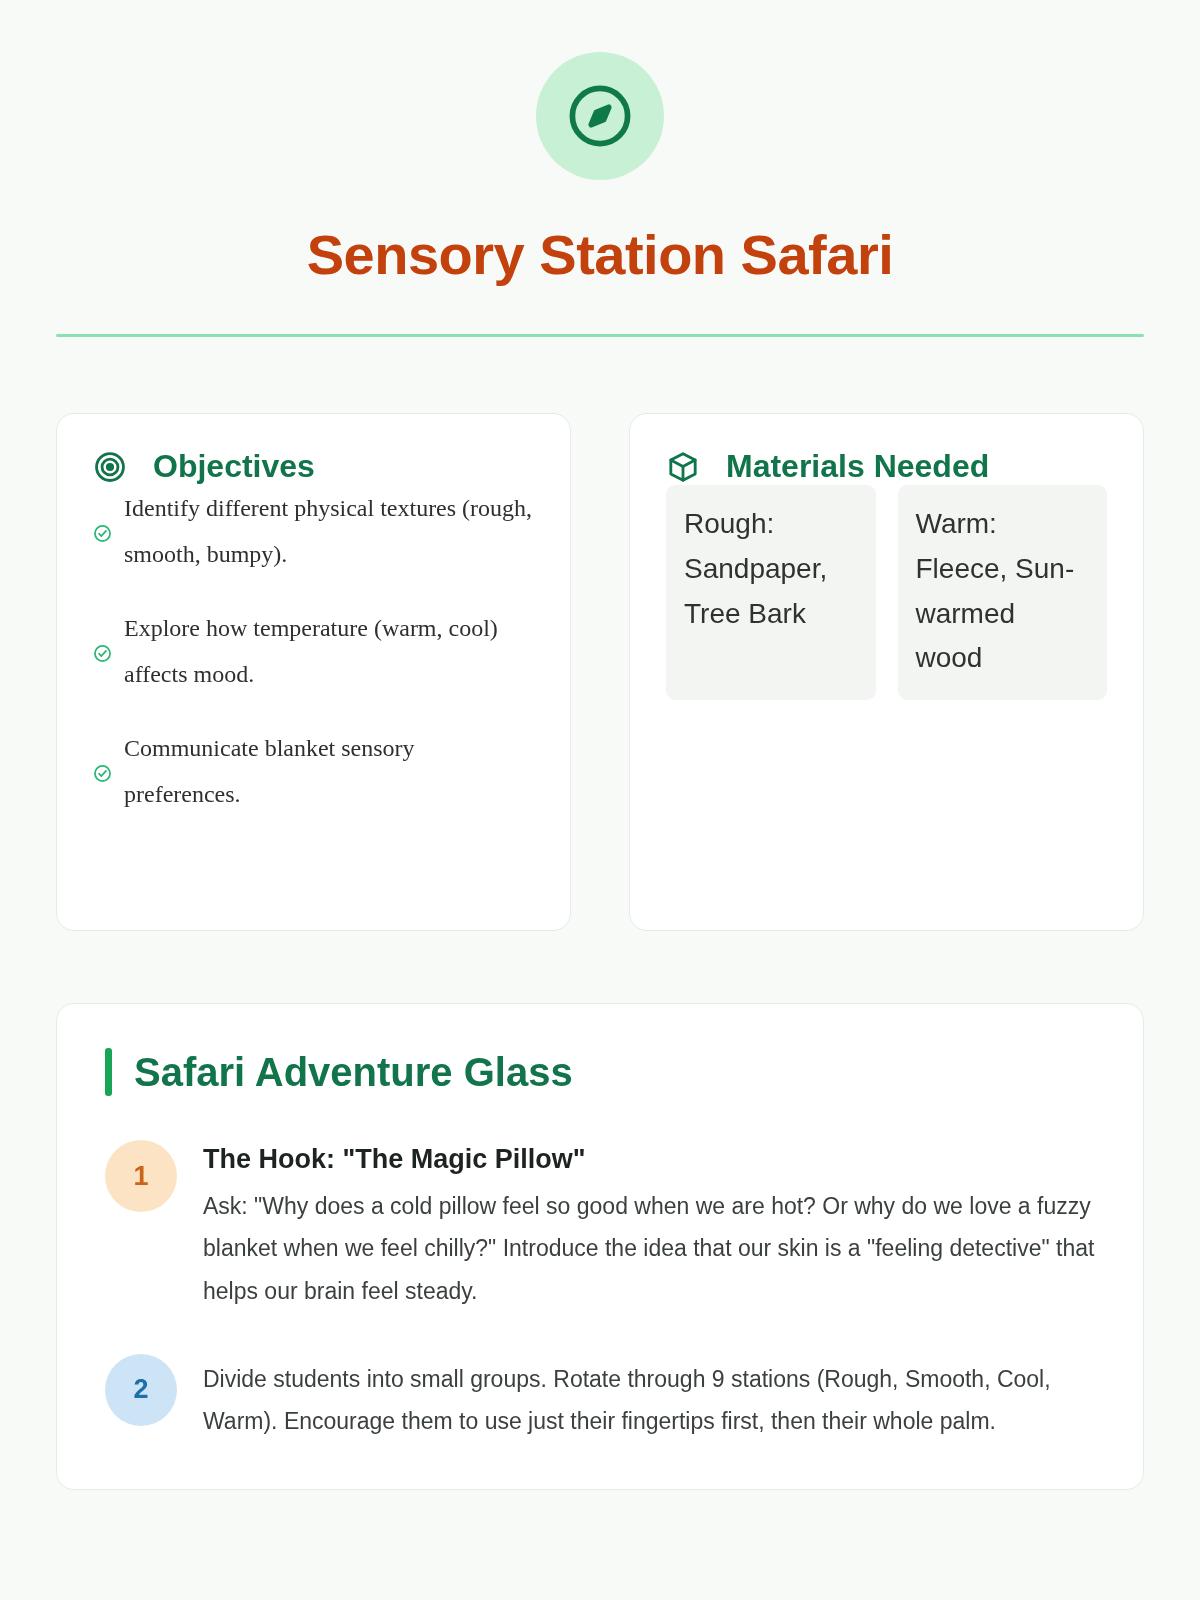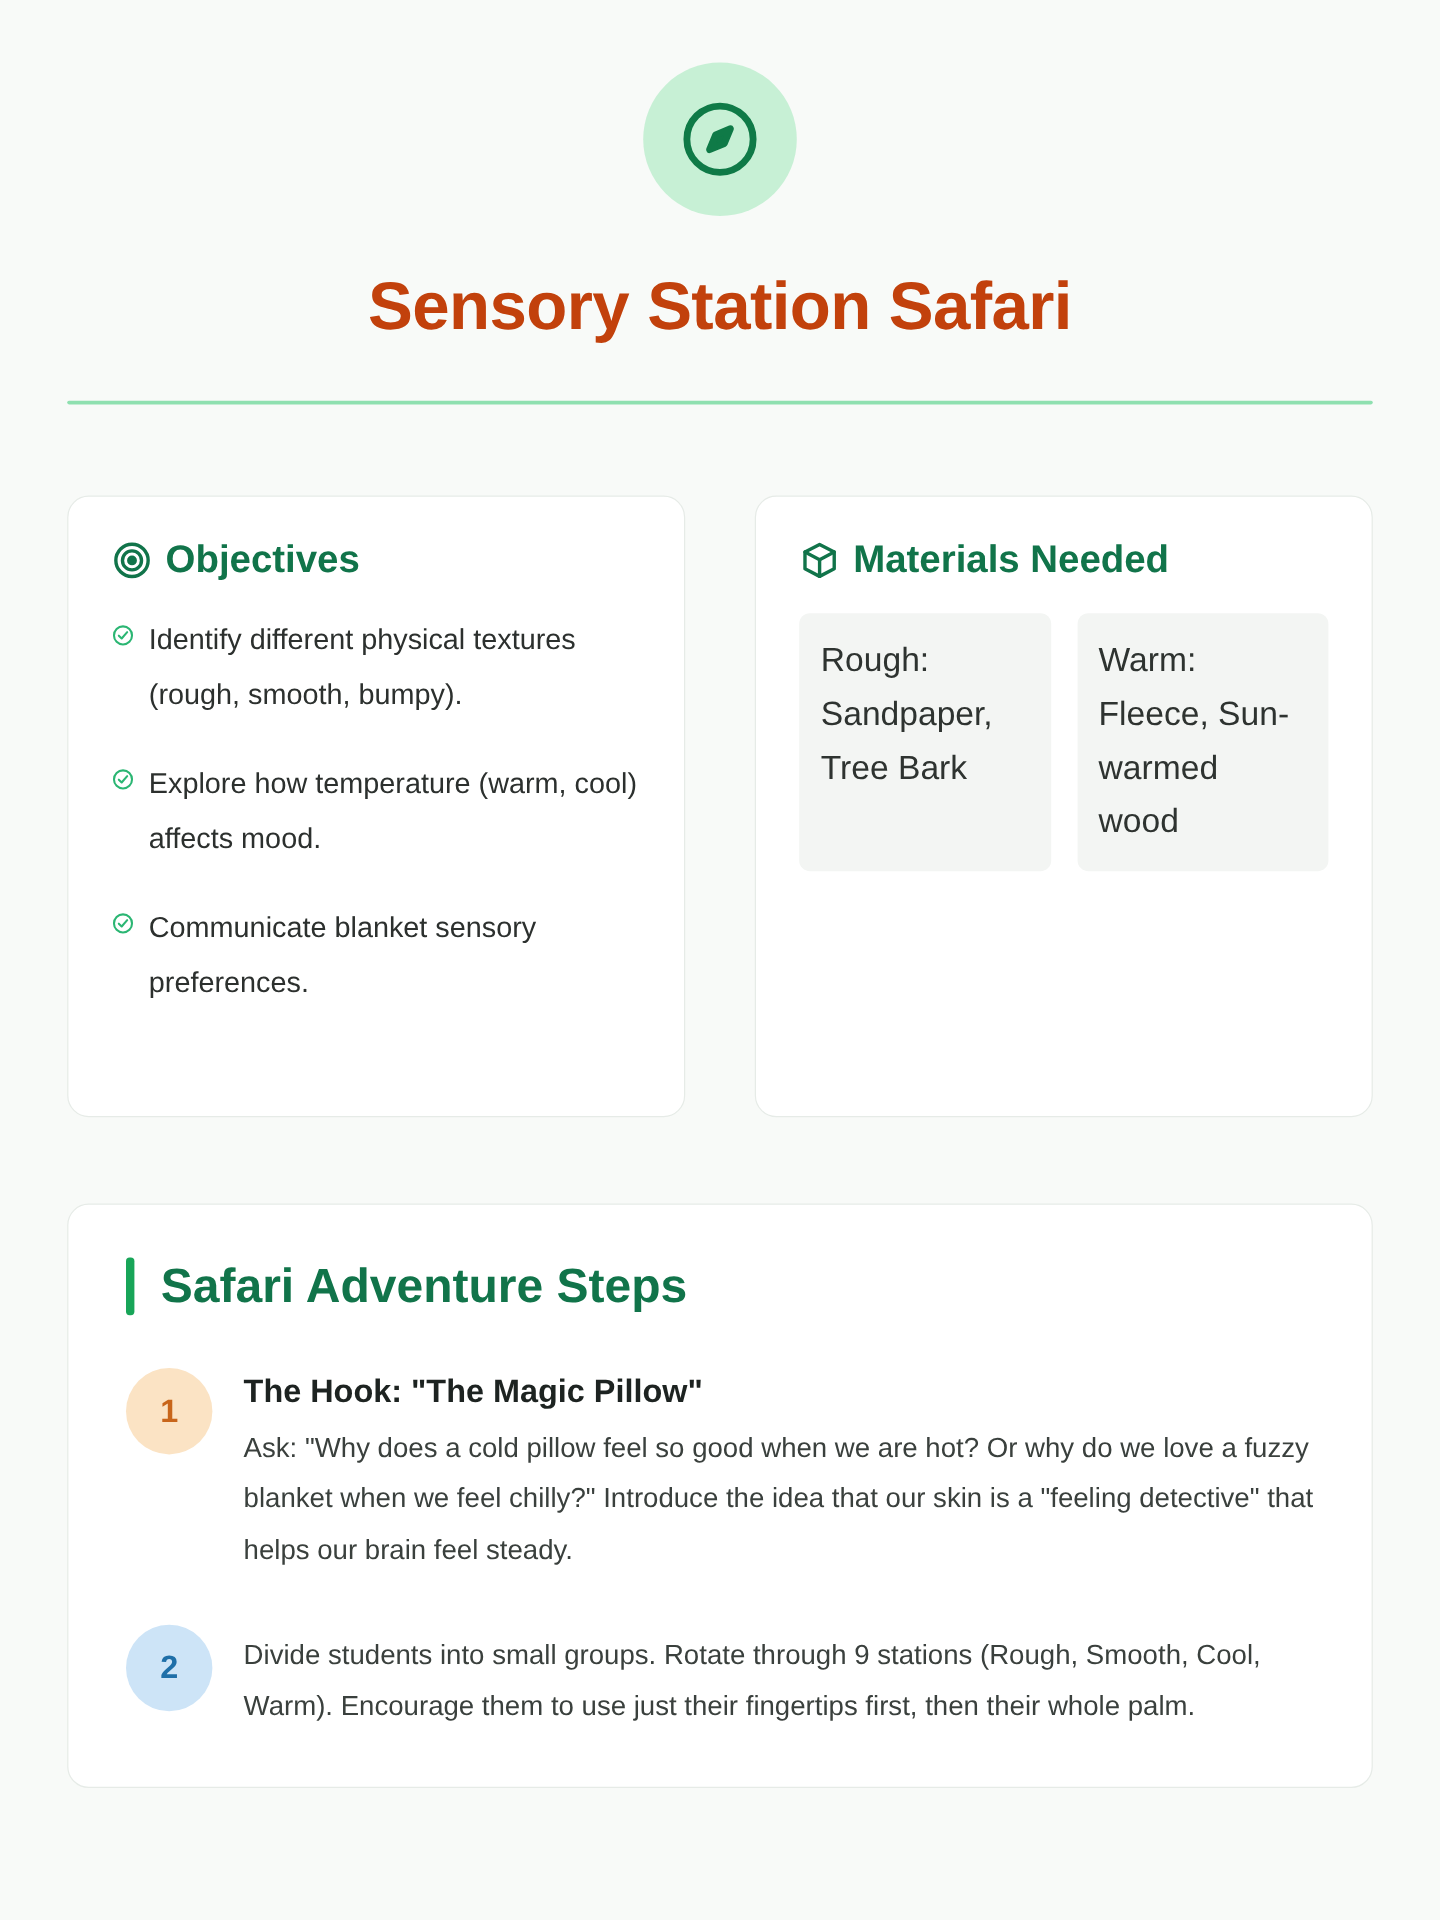--- a/index.html
+++ b/index.html
@@ -66,37 +66,37 @@
     border: 1px solid #e6ebe7;
     border-radius: 18px;
     padding: 34px 36px 38px 36px;
     flex: 1 1 0;
   }
   .card-left { min-height: 518px; }
   .card-right { min-height: 518px; }
   .card-head {
     display: flex;
     align-items: center;
-    gap: 11px;
-    margin-bottom: 26px;
+    gap: 26px;
   }
   .card-head .ico { display: flex; align-items: center; }
   .card-title {
     font-size: 32px;
     font-weight: bold;
     color: #11744a;
   }
 
   
   .obj-list { margin: 0; padding: 0; list-style: none; }
   .obj-item {
     display: flex;
     gap: 12px;
     margin-bottom: 28px;
-    align-items: flex-start;
+    align-items: center;
+    font-family: Liberation Serif, serif;
   }
   .obj-item .check {
     flex: 0 0 auto;
     margin-top: 9px;
   }
   .obj-text {
     font-size: 24px;
     line-height: 1.92;
     color: #2c302e;
   }
@@ -247,21 +247,21 @@
       <div class="mat-grid">
         <div class="mat-chip">Rough: Sandpaper, Tree Bark</div>
         <div class="mat-chip">Warm: Fleece, Sun-warmed wood</div>
       </div>
     </div>
   </div>
 
   <div class="steps-card">
     <div class="steps-head">
       <div class="steps-bar"></div>
-      <div class="steps-title">Safari Adventure Steps</div>
+      <div class="steps-title">Safari Adventure Glass</div>
     </div>
 
     <div class="step">
       <div class="step-num num-peach">1</div>
       <div class="step-body">
         <div class="step-title">The Hook: "The Magic Pillow"</div>
         <div class="step-text">Ask: "Why does a cold pillow feel so good when we are hot? Or why do we love a fuzzy blanket when we feel chilly?" Introduce the idea that our skin is a "feeling detective" that helps our brain feel steady.</div>
       </div>
     </div>
 

